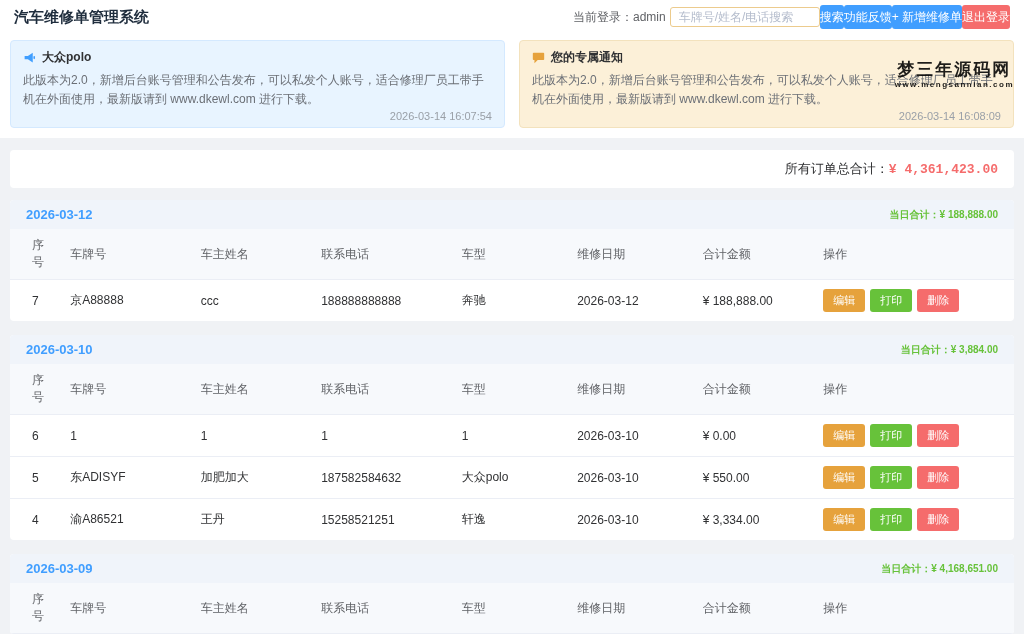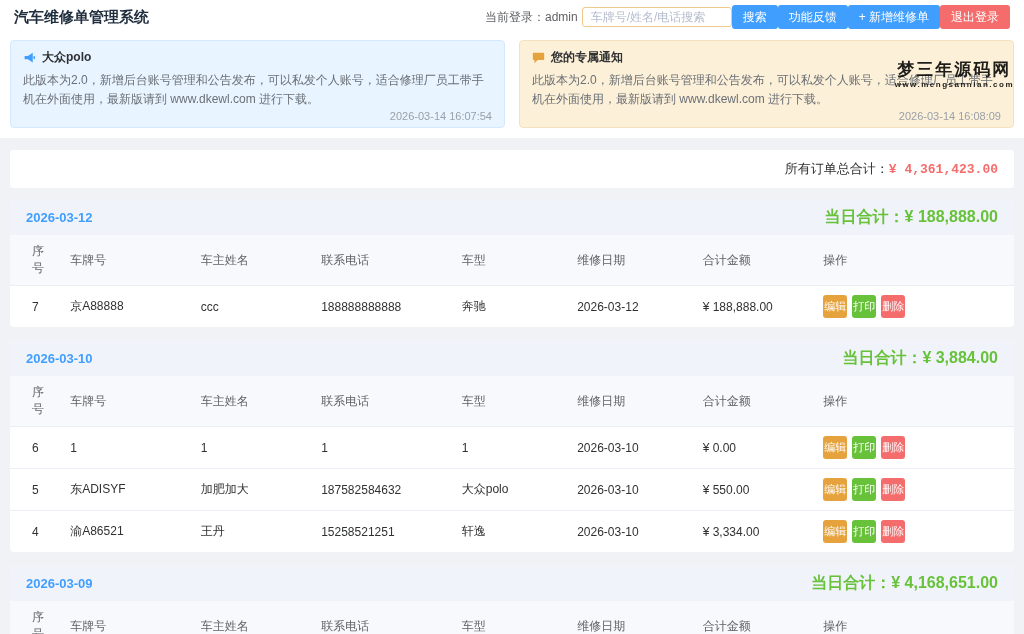--- a/index.html
+++ b/index.html
@@ -22,21 +22,21 @@
   .topbar-right { display:flex; align-items:center; }
   .login-info { font-size:12px; color:#606266; margin-right:4px; }
   .search-input {
     width:150px; height:20px; border:1px solid #eccb8d; border-radius:3px;
     padding:0 8px; font-size:12px; color:#606266; outline:none;
     font-family:inherit;
   }
   .search-input::placeholder { color:#b4bccc; }
   .btn {
     border:none; border-radius:3px; color:#fff; font-size:12px;
-    height:24px; padding:0 11px; cursor:pointer; font-family:inherit;
+    height:24px; padding:0 0; cursor:pointer; font-family:inherit;
     line-height:24px; white-space:nowrap;
   }
   .btn.blue { background:#409eff; }
   .btn.red  { background:#f56c6c; }
   
   .notices { display:flex; gap:14px; padding:6px 10px 2px; }
   .notice {
     flex:1; border-radius:4px; padding:8px 12px 5px; position:relative;
   }
   .notice-blue   { background:#e8f4ff; border:1px solid #d4e9ff; }
@@ -58,39 +58,39 @@
   .summary-amount { color:#f56c6c; font-weight:bold; }
   
   .group {
     background:#fff; margin:0 10px 14px; border-radius:4px; overflow:hidden;
   }
   .group-head {
     display:flex; justify-content:space-between; align-items:center;
     padding:7px 16px; background:#f0f4fa;
   }
   .group-date     { color:#409eff; font-size:13px; font-weight:bold; }
-  .group-subtotal { color:#67c23a; font-size:16px; font-weight:bold; }
+  .group-subtotal { color:#67c23a; font-size:10px; font-weight:bold; }
   table.data-table { width:100%; border-collapse:collapse; font-size:12px; }
   .data-table th {
     background:#f7f9fc; color:#606266; font-weight:normal;
     text-align:left; padding:8px 10px; border-bottom:1px solid #ebeef5;
   }
   .data-table td {
     text-align:left; padding:9px 10px; border-bottom:1px solid #ebeef5;
     color:#303133;
   }
   .data-table tr:last-child td { border-bottom:none; }
   .data-table th:first-child, .data-table td:first-child { padding-left:22px; }
   .col-0 { width:5%; }  .col-1 { width:13%; } .col-2 { width:12%; }
   .col-3 { width:14%; } .col-4 { width:11.5%; } .col-5 { width:12.5%; }
   .col-6 { width:12%; } .col-7 { width:auto; }
   .actions { white-space:nowrap; }
   .mini-btn {
     border:none; border-radius:3px; color:#fff; font-size:11px;
-    padding:4px 1px; margin-right:5px; cursor:pointer; font-family:inherit;
+    padding:4px 10px; margin-right:5px; cursor:pointer; font-family:inherit;
   }
   .actions .mini-btn:nth-child(1) { background:#e6a23c; }
   .actions .mini-btn:nth-child(2) { background:#67c23a; }
   .actions .mini-btn:nth-child(3) { background:#f56c6c; }
   
   .watermark { color:#000000; opacity:.88; text-align:center; line-height:1.15; }
   .wm-line1 { font-size:17px; font-weight:bold; letter-spacing:2px; }
   .wm-line2 { font-size:8px; font-weight:bold; letter-spacing:1.5px; }
   .wm-top { position:absolute; top:60px; right:10px; z-index:20; }
   .notice-icon { flex:0 0 auto; }

